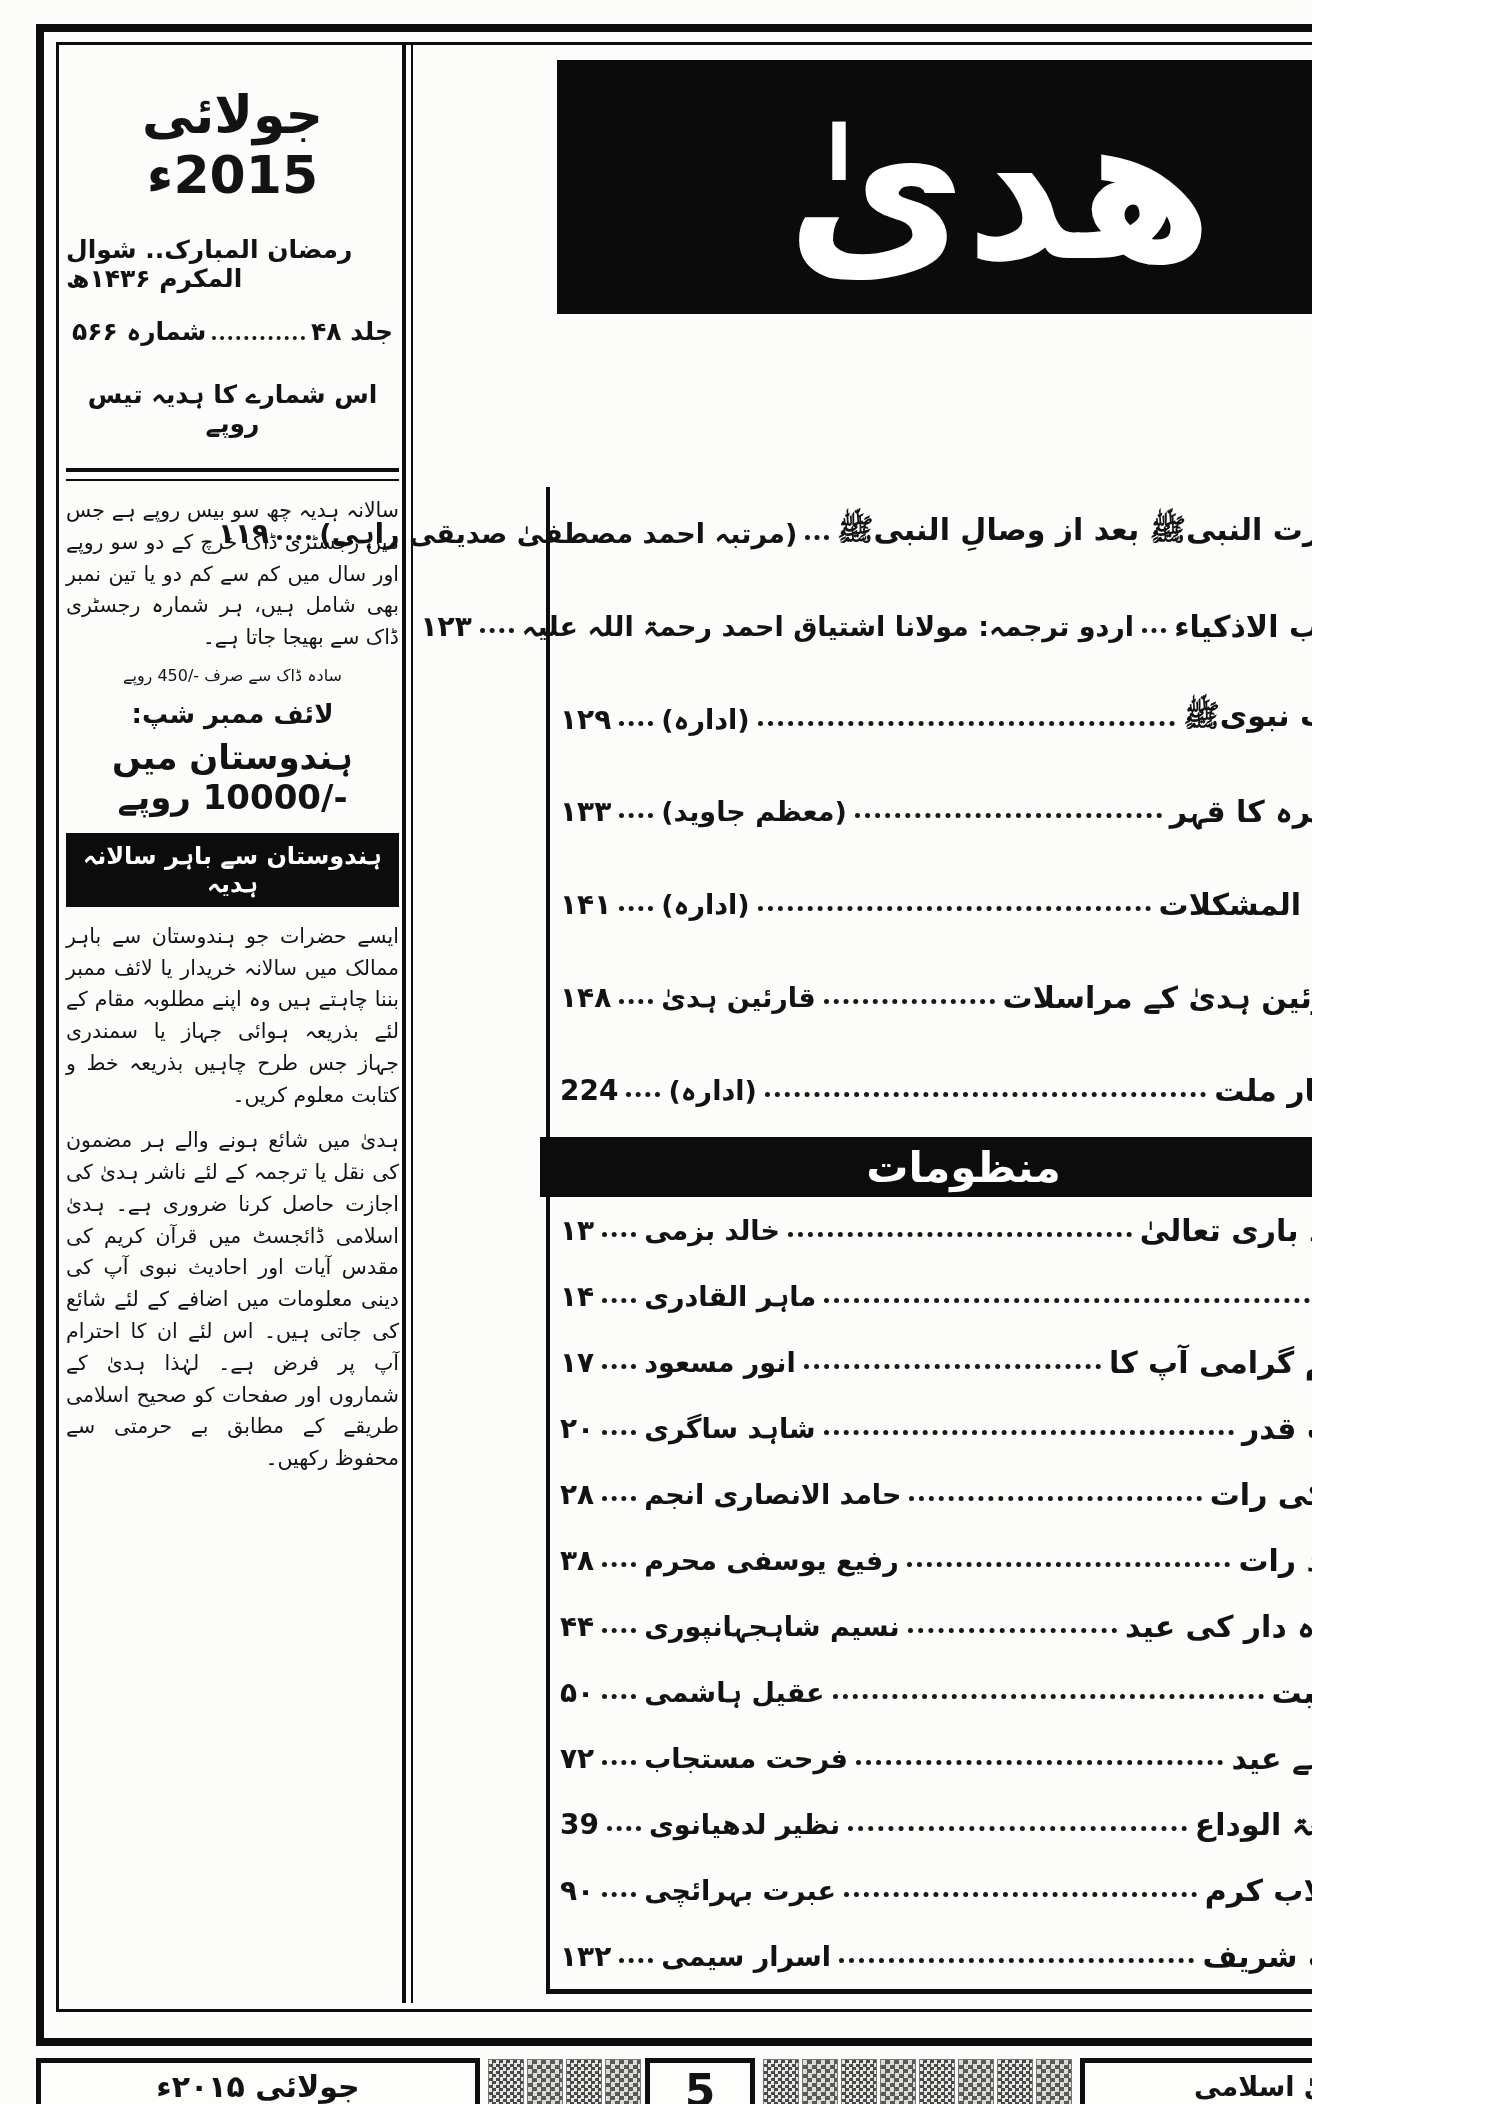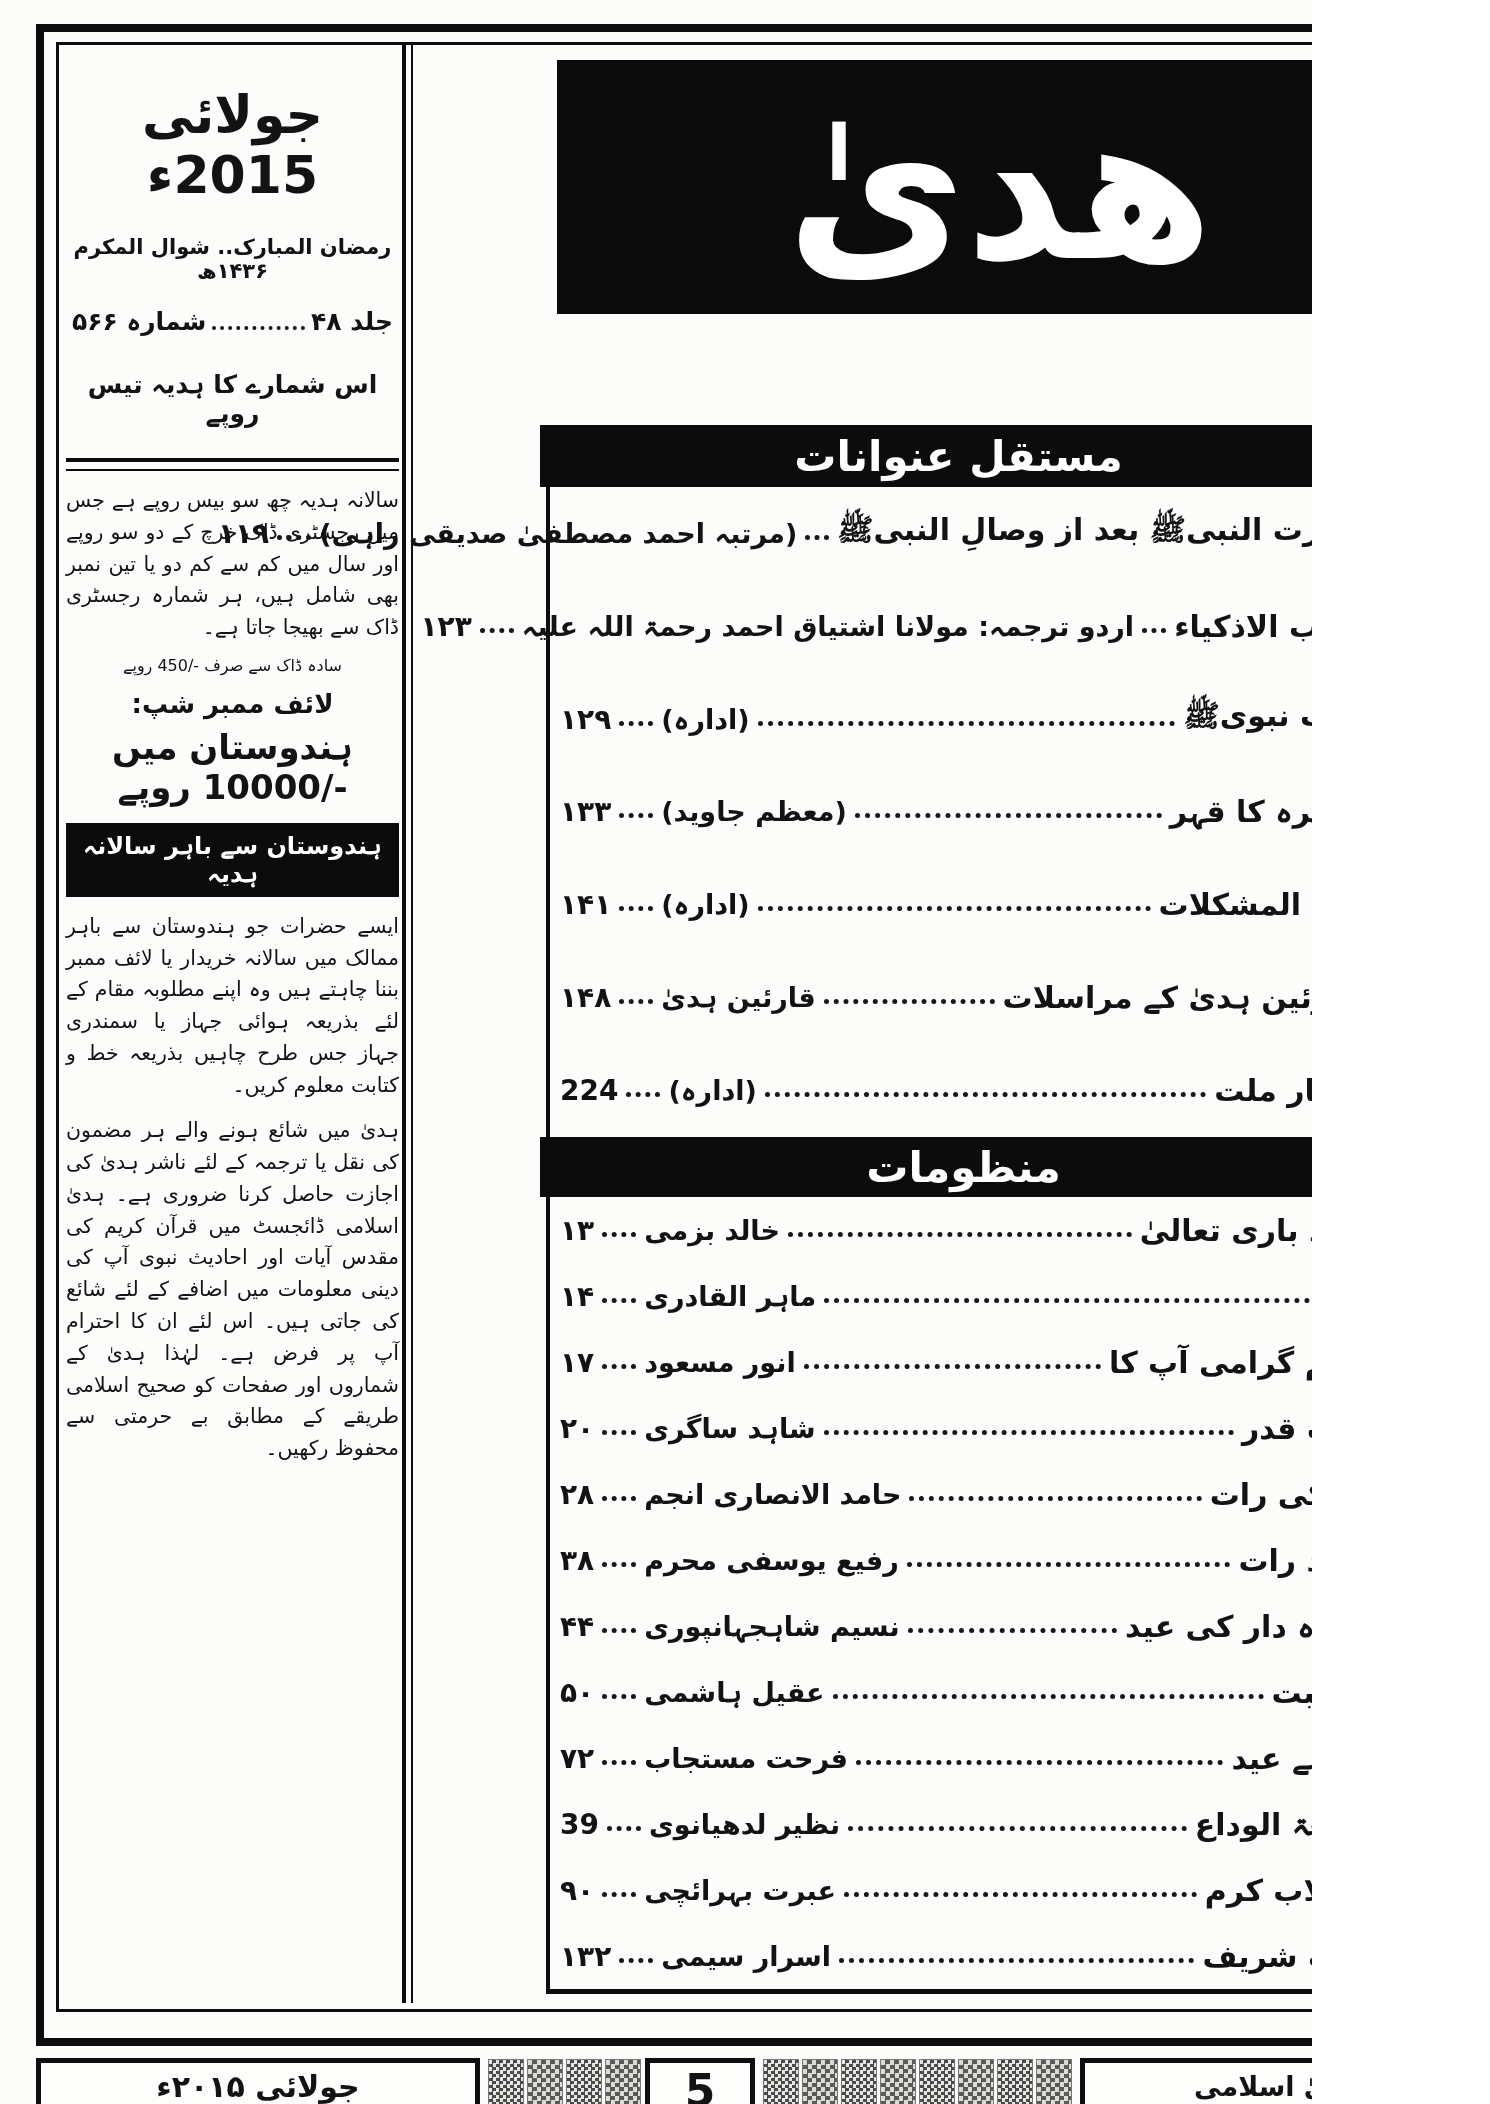--- a/index.html
+++ b/index.html
@@ -11,21 +11,21 @@
   .frame-inner{position:absolute;left:56px;top:42px;width:1384px;height:1964px;
                border:3px solid #0d0d0d;}
   
   #content{position:absolute;left:59px;top:45px;width:1384px;height:1958px;}
   .vline{position:absolute;top:0;bottom:0;background:#0d0d0d;}
   .v1{left:343px;width:4px;}
   .v2{left:352px;width:2px;}
   
   .leftcol{position:absolute;left:4px;top:0;width:333px;padding:0 3px;direction:rtl;}
   .date{margin-top:40px;font-size:52px;font-weight:bold;text-align:center;letter-spacing:1px;}
-  .hijri{margin-top:30px;font-size:21px;font-weight:bold;text-align:center;}
+  .hijri{margin-top:30px;font-size:25px;font-weight:bold;text-align:left;}
   .volume{margin-top:24px;font-size:25px;font-weight:bold;display:flex;align-items:baseline;padding:0 6px;}
   .volume .vleader{flex:1;border-bottom:4px dotted #161616;height:.55em;margin:0 6px;}
   .price{margin-top:34px;font-size:25px;font-weight:bold;text-align:center;}
   .rule{margin-top:30px;height:7px;border-top:4px solid #0d0d0d;border-bottom:2px solid #0d0d0d;}
   .para{margin:14px 0 0;font-size:20.5px;line-height:1.55;text-align:justify;font-weight:500;}
   .postline{margin-top:12px;font-size:16px;font-weight:normal;text-align:center;}
   .life-label{margin-top:14px;font-size:26px;font-weight:bold;text-align:center;}
   .life-value{margin-top:8px;font-size:34px;font-weight:bold;text-align:center;}
   .overseas-hdr{margin-top:16px;background:#0c0c0c;color:#fff;font-size:24px;font-weight:bold;
                 text-align:center;padding:9px 4px;}
@@ -97,23 +97,20 @@
       <div class="life-value">ہندوستان میں -/10000 روپے</div>
       <div class="overseas-hdr">ہندوستان سے باہر سالانہ ہدیہ</div>
       <p class="para">ایسے حضرات جو ہندوستان سے باہر ممالک میں سالانہ خریدار یا لائف ممبر بننا چاہتے ہیں وہ اپنے مطلوبہ مقام کے لئے بذریعہ ہوائی جہاز یا سمندری جہاز جس طرح چاہیں بذریعہ خط و کتابت معلوم کریں۔</p>
       <p class="para">ہدیٰ میں شائع ہونے والے ہر مضمون کی نقل یا ترجمہ کے لئے ناشر ہدیٰ کی اجازت حاصل کرنا ضروری ہے۔ ہدیٰ اسلامی ڈائجسٹ میں قرآن کریم کی مقدس آیات اور احادیث نبوی آپ کی دینی معلومات میں اضافے کے لئے شائع کی جاتی ہیں۔ اس لئے ان کا احترام آپ پر فرض ہے۔ لہٰذا ہدیٰ کے شماروں اور صفحات کو صحیح اسلامی طریقے کے مطابق بے حرمتی سے محفوظ رکھیں۔</p>
     </aside>
 
     <div class="logo">
       <span>هدیٰ</span>
     </div>
 
-    <div class="bar bar1">
-      <span>مستقل عنوانات</span>
-    </div>
     <div class="tocbox box1">
       <div class="entries">
   <div class="toc-row">
     <span class="t">زیارت النبیﷺ بعد از وصالِ النبیﷺ</span>
     <span class="leader"></span>
     <span class="a">(مرتبہ احمد مصطفیٰ صدیقی راہی)</span>
     <span class="leader short"></span>
     <span class="p">۱۱۹</span>
   </div>
 

